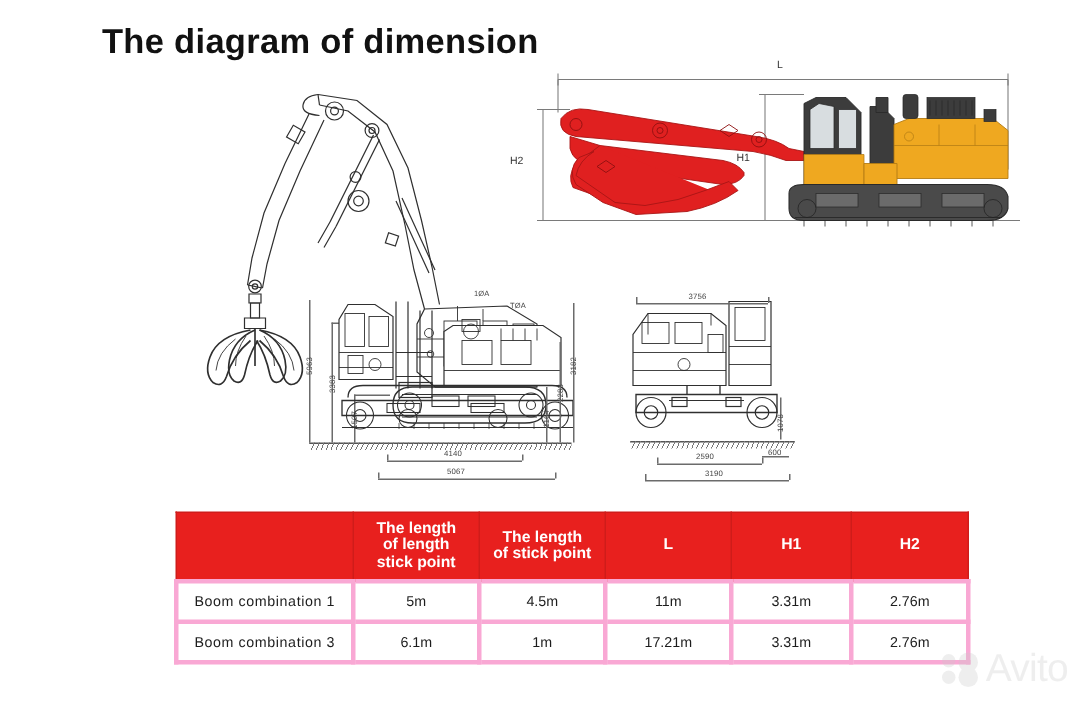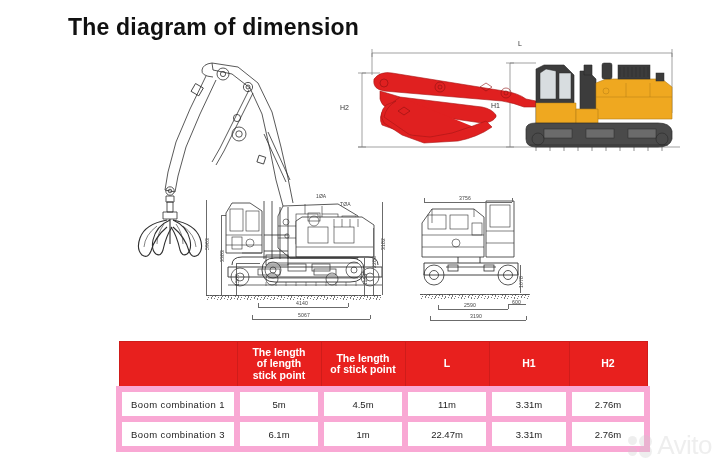--- a/index.html
+++ b/index.html
@@ -59,21 +59,21 @@
   }
   .spec-table th{
     background:#e8201e;color:#fff;
     font-size:10.5px;font-weight:bold;
     line-height:11.5px;
     border:1px solid #cf1c1a;
     padding:3px 2px;
     height:38px;vertical-align:middle;text-align:center;
   }
   .spec-table td{
-    border:6px solid #f9a8d4;
+    border:3px solid #f9a8d4;
     font-size:9.5px;color:#1d1d1d;
     height:24px;text-align:center;vertical-align:middle;
     background:#fff;
     padding:0 2px;
   }
   .spec-table td.rowhead{text-align:center;letter-spacing:.4px;}
   .col-a{width:118px;} .col-b{width:84px;} .col-c{width:84px;}
   .col-d{width:84px;} .col-e{width:80px;} .col-f{width:78px;}
 
   
@@ -464,21 +464,21 @@
         <td>5m</td>
         <td>4.5m</td>
         <td>11m</td>
         <td>3.31m</td>
         <td>2.76m</td>
       </tr>
       <tr>
         <td class="rowhead">Boom  combination  3</td>
         <td>6.1m</td>
         <td>1m</td>
-        <td>22.47m</td>
+        <td>17.21m</td>
         <td>3.31m</td>
         <td>2.76m</td>
       </tr>
     </tbody>
   </table>
 
   <div class="watermark">
     <span class="wm-mark">
       <i></i>
         <i></i>

